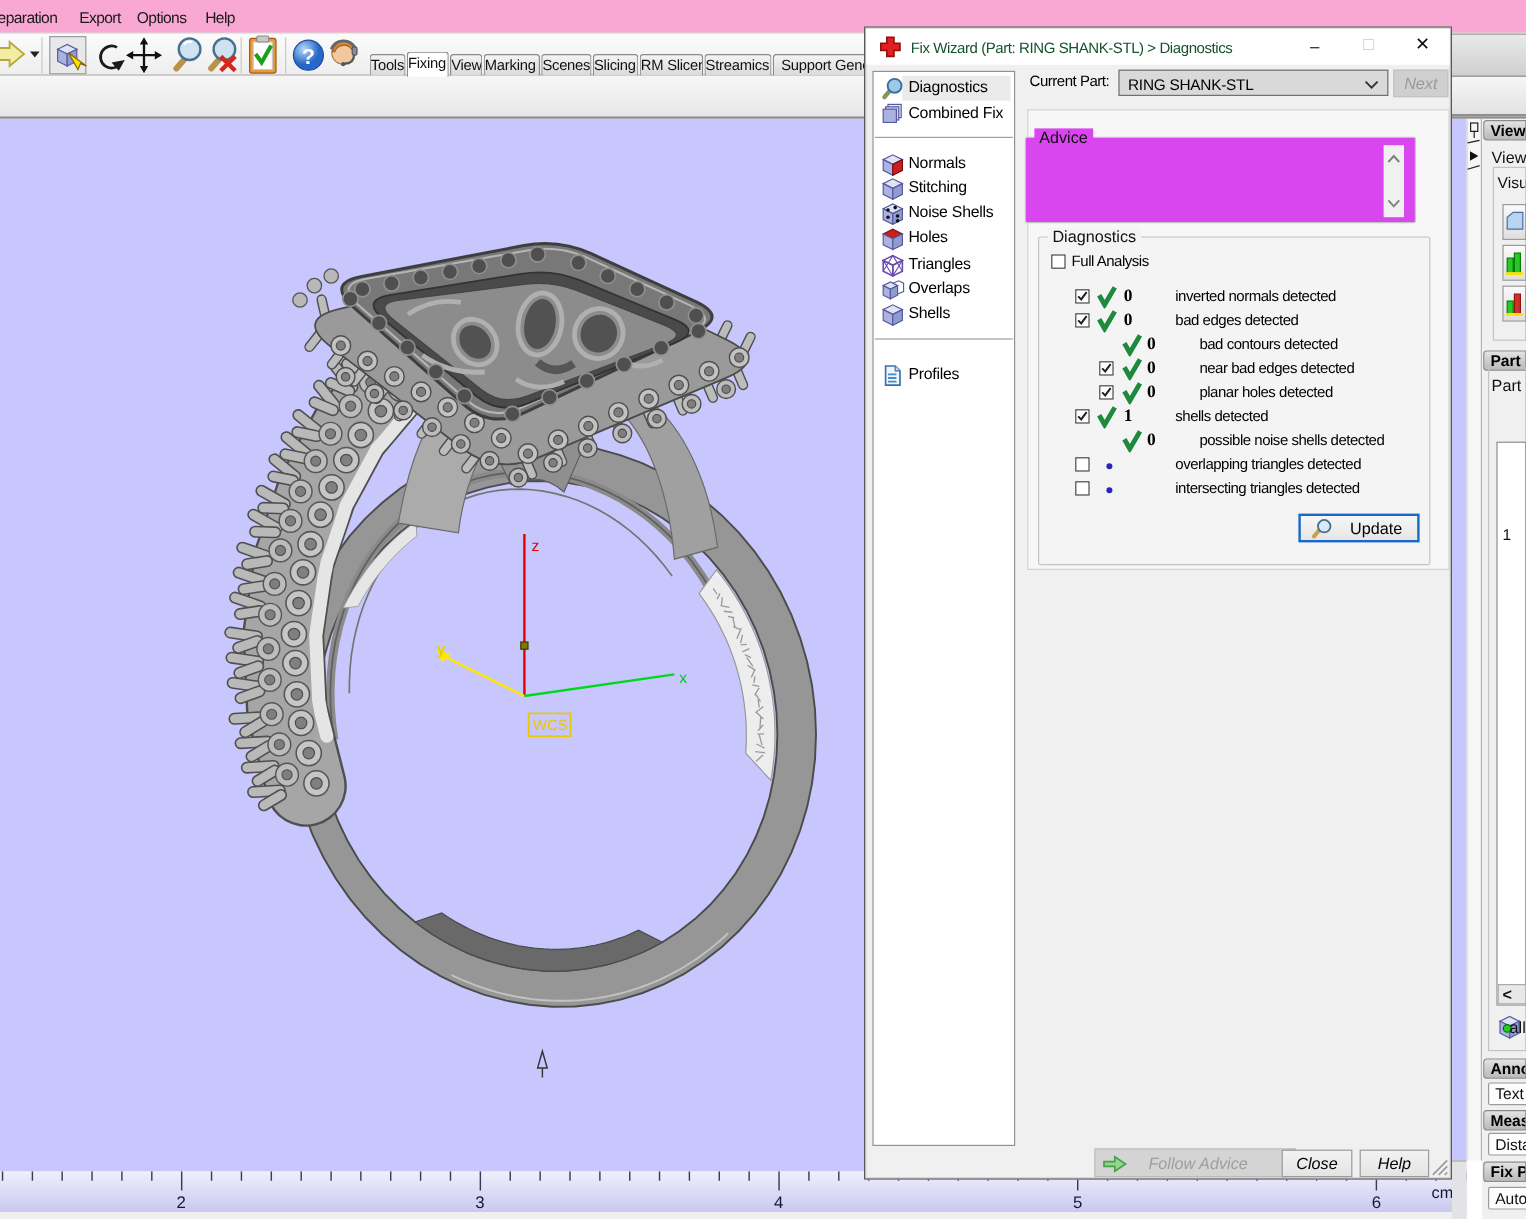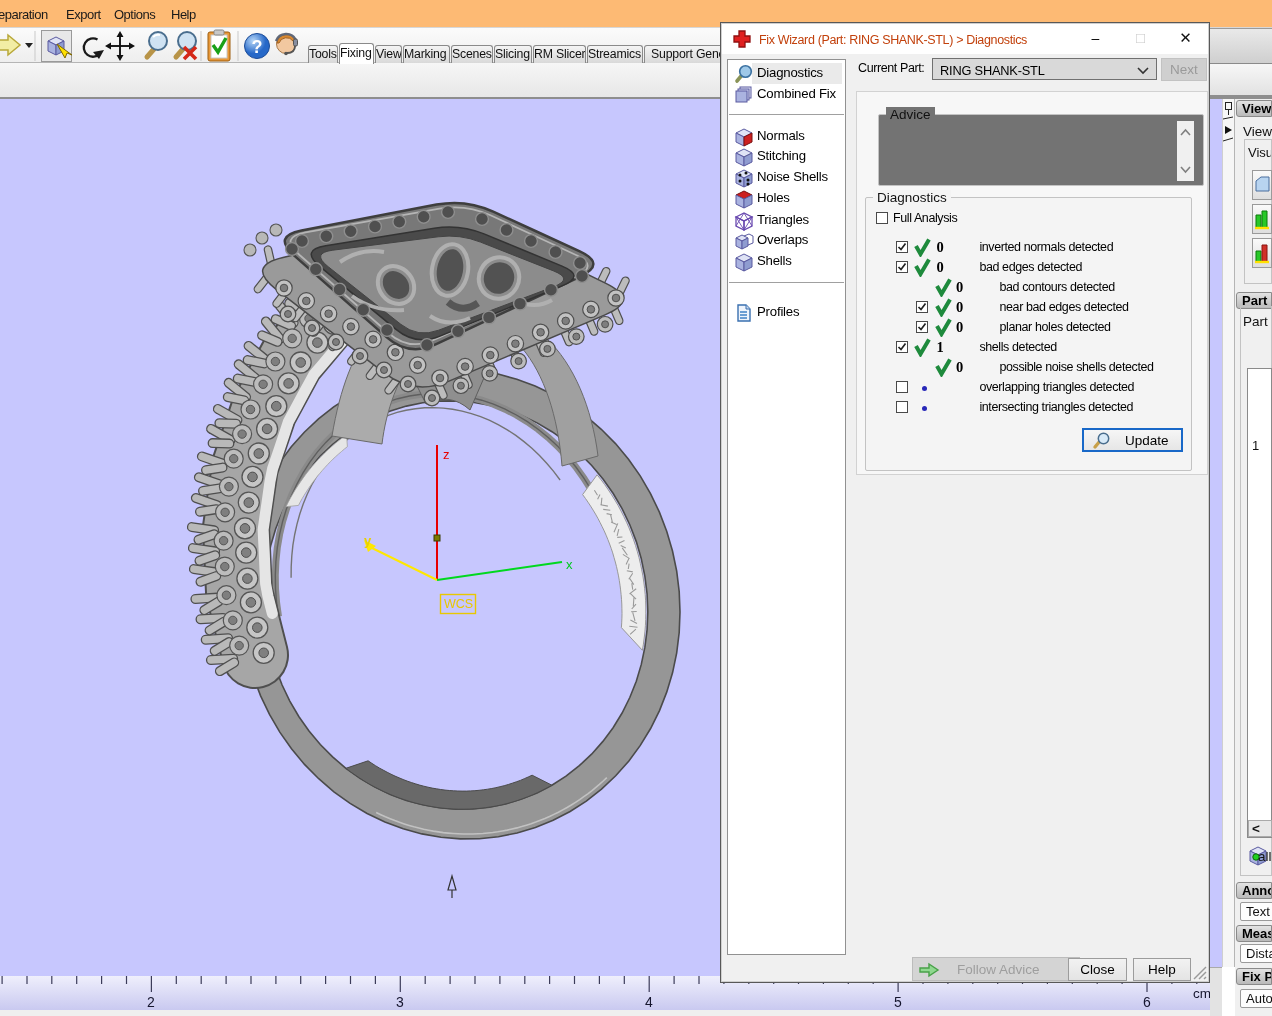--- a/index.html
+++ b/index.html
@@ -2,21 +2,21 @@
 <html><head>
 <meta charset="utf-8">
 <style>
 * { margin:0; padding:0; box-sizing:border-box; }
 html,body { width:1272px; height:1016px; overflow:hidden;
   font-family:"Liberation Sans", sans-serif; background:#fff; }
 #page { position:relative; width:1272px; height:1016px; }
 .abs { position:absolute; }
 
 
-#menubar { left:0; top:0; width:1272px; height:28px; background:#fdba74;
+#menubar { left:0; top:0; width:1272px; height:28px; background:#f9a8d4;
   border-bottom:1px solid #d7d7d7; }
 #menubar span { position:absolute; top:7px; font-size:13px; letter-spacing:-0.5px; color:#1a1a1a; }
 #toolbar { left:0; top:28px; width:1272px; height:36px;
   background:linear-gradient(#fbfbfb,#ededed); }
 #tabstrip { left:0; top:62px; width:1272px; height:37px;
   background:linear-gradient(#f6f6f6,#e7e7e7);
   border-top:1px solid #b5b5b5; border-bottom:2px solid #8e8e8e; }
 .tab { position:absolute; top:-18px; height:18px; white-space:nowrap; overflow:hidden;
   background:linear-gradient(#f4f4f4,#d9d9d9); border:1px solid #8a8a8a;
   border-bottom:none; border-radius:3px 3px 0 0; font-size:12.3px; letter-spacing:-0.2px;
@@ -40,39 +40,39 @@
   line-height:15px; padding-left:5px; white-space:nowrap; overflow:hidden; }
 .pbtn { position:absolute; left:1240px; width:44px; height:19px; background:#fdfdfd; white-space:nowrap; overflow:hidden;
   border:1px solid #9a9a9a; border-radius:2px 0 0 2px; font-size:13px; color:#111;
   line-height:17px; padding-left:5px; white-space:nowrap; overflow:hidden; }
 .ptxt { position:absolute; font-size:13.5px; color:#111; white-space:nowrap; }
 
 
 #dialog { left:720px; top:22px; width:490px; height:961px; background:#f0f0f0;
   border:1px solid #585858; box-shadow:0 0 0 1px #cfcfcf inset; z-index:10; }
 #dtitle { position:absolute; left:1px; top:1px; right:1px; height:30px; background:#fff; }
-#dtitle .cap { position:absolute; left:37px; top:9px; font-size:12.5px; letter-spacing:-0.35px; color:#c2410c; }
+#dtitle .cap { position:absolute; left:37px; top:9px; font-size:12.5px; letter-spacing:-0.35px; color:#14532d; }
 .sysbtn { position:absolute; top:0; width:45px; height:30px; font-size:15px;
   text-align:center; line-height:28px; color:#111; }
 #sidebar { position:absolute; left:6px; top:36px; width:119px; height:896px;
   background:#fff; border:1px solid #919191; }
 .sbitem { position:absolute; left:1px; font-size:13.2px; letter-spacing:-0.2px; color:#000; height:21px; width:114px; white-space:nowrap; overflow:hidden; }
 .sbitem .ic { position:absolute; left:5px; top:1px; }
 .sbitem .tx { position:absolute; left:28px; top:2px; }
 .sbsep { position:absolute; left:1px; width:115px; height:1px; background:#a0a0a0; }
 .grp { position:absolute; border:1px solid #c3c3c3; border-radius:2px; }
 .grp .glabel { position:absolute; left:7px; top:-8px; background:inherit;
   padding:0 4px; font-size:13.5px; color:#111; }
 .cb { position:absolute; width:12px; height:12px; background:#fff;
   border:1px solid #494949; }
 .rowtx { position:absolute; font-size:12.5px; letter-spacing:-0.4px; color:#000; white-space:nowrap; }
 .num { position:absolute; font-size:14.5px; font-weight:bold; color:#000;
   font-family:"Liberation Serif", serif; }
 .btn { position:absolute; background:linear-gradient(#f2f2f2,#e4e4e4);
-  border:1px solid #9c9c9c; font-size:13.5px; color:#000; text-align:center; }
+  border:1px solid #9c9c9c; font-size:13.5px; color:#000; text-align:center;font-style:italic; }
 </style>
 </head>
 <body>
 <div id="page">
 
 <div id="menubar" class="abs">
   <span style="left:-2px">eparation</span>
   <span style="left:66px">Export</span>
   <span style="left:114px">Options</span>
   <span style="left:171px">Help</span>
@@ -714,21 +714,21 @@
   <div class="abs" style="left:211px;top:35px;width:225px;height:22px;background:#d9d9d9;border:1px solid #707070">
     <span style="position:absolute;left:7px;top:4px;font-size:12.8px;letter-spacing:-0.2px">RING SHANK-STL</span>
     <svg width="12" height="8" style="position:absolute;right:7px;top:8px">
           <path d="M1,1 L6,6 L11,1" fill="none" stroke="#333" stroke-width="1.6"></path>
         </svg>
   </div>
   <div class="btn" style="left:440px;top:35px;width:46px;height:23px;line-height:21px;color:#9a9a9a;background:#cfcfcf;border-color:#c2c2c2">Next</div>
 
   <div class="abs" style="left:135px;top:68px;width:352px;height:384px;background:#f7f7f7;border:1px solid #d2d2d2"></div>
 
-  <div class="grp" style="left:157px;top:91px;width:326px;height:72px;background:#737373">
+  <div class="grp" style="left:133px;top:91px;width:326px;height:72px;background:#d946ef">
     <span class="glabel">Advice</span>
     <div style="position:absolute;right:9px;top:6px;width:17px;height:60px;background:#f0f0f0">
       <svg width="17" height="60">
             <path d="M4,14 L8.5,9 L13,14" fill="none" stroke="#808080" stroke-width="1.6"></path>
             <path d="M4,46 L8.5,51 L13,46" fill="none" stroke="#808080" stroke-width="1.6"></path>
           </svg>
     </div>
   </div>
 
   <div class="grp" style="left:144px;top:174px;width:327px;height:274px;background:#f4f4f4">

